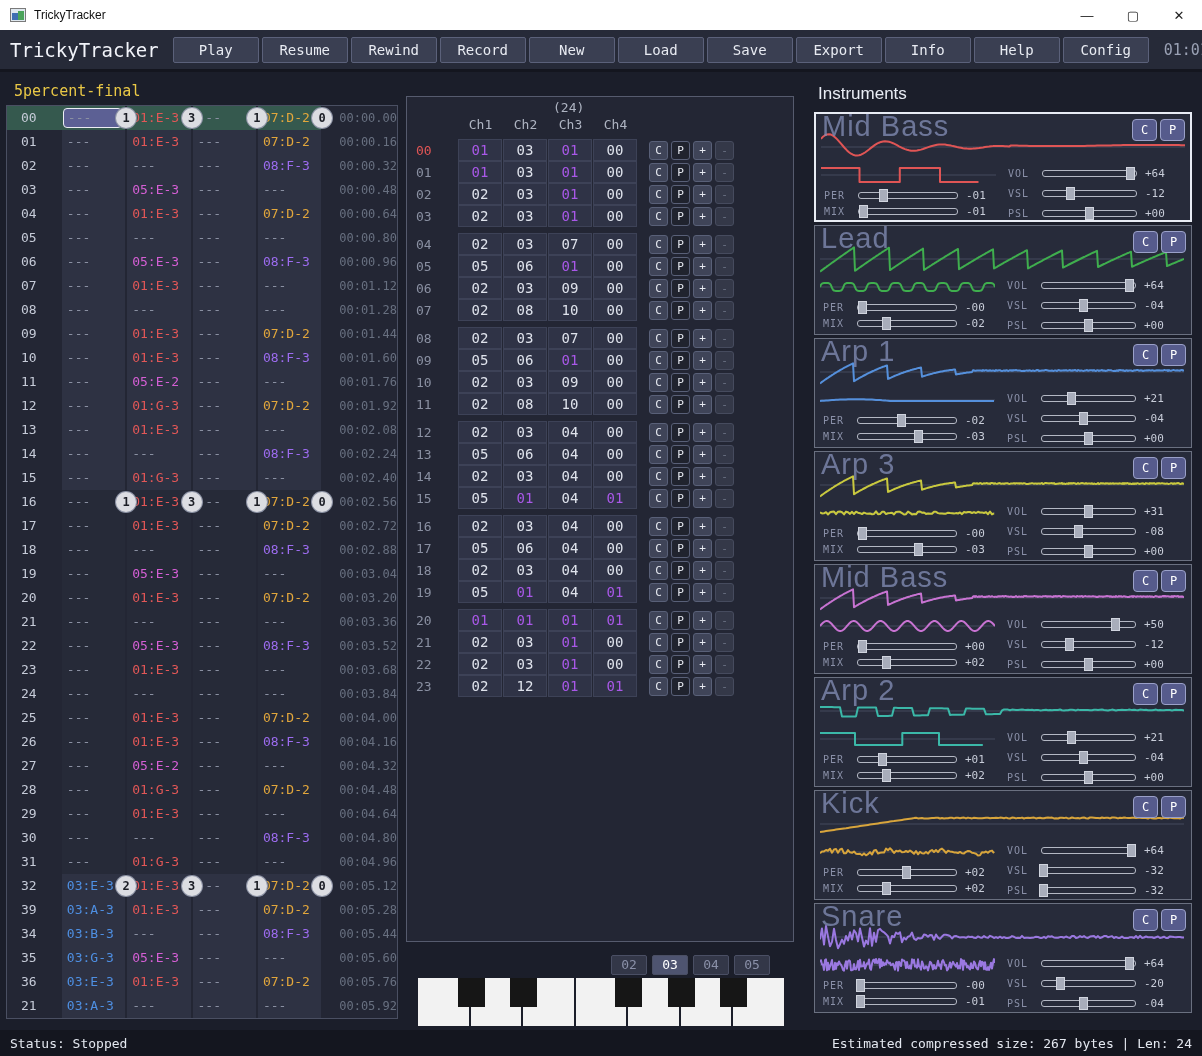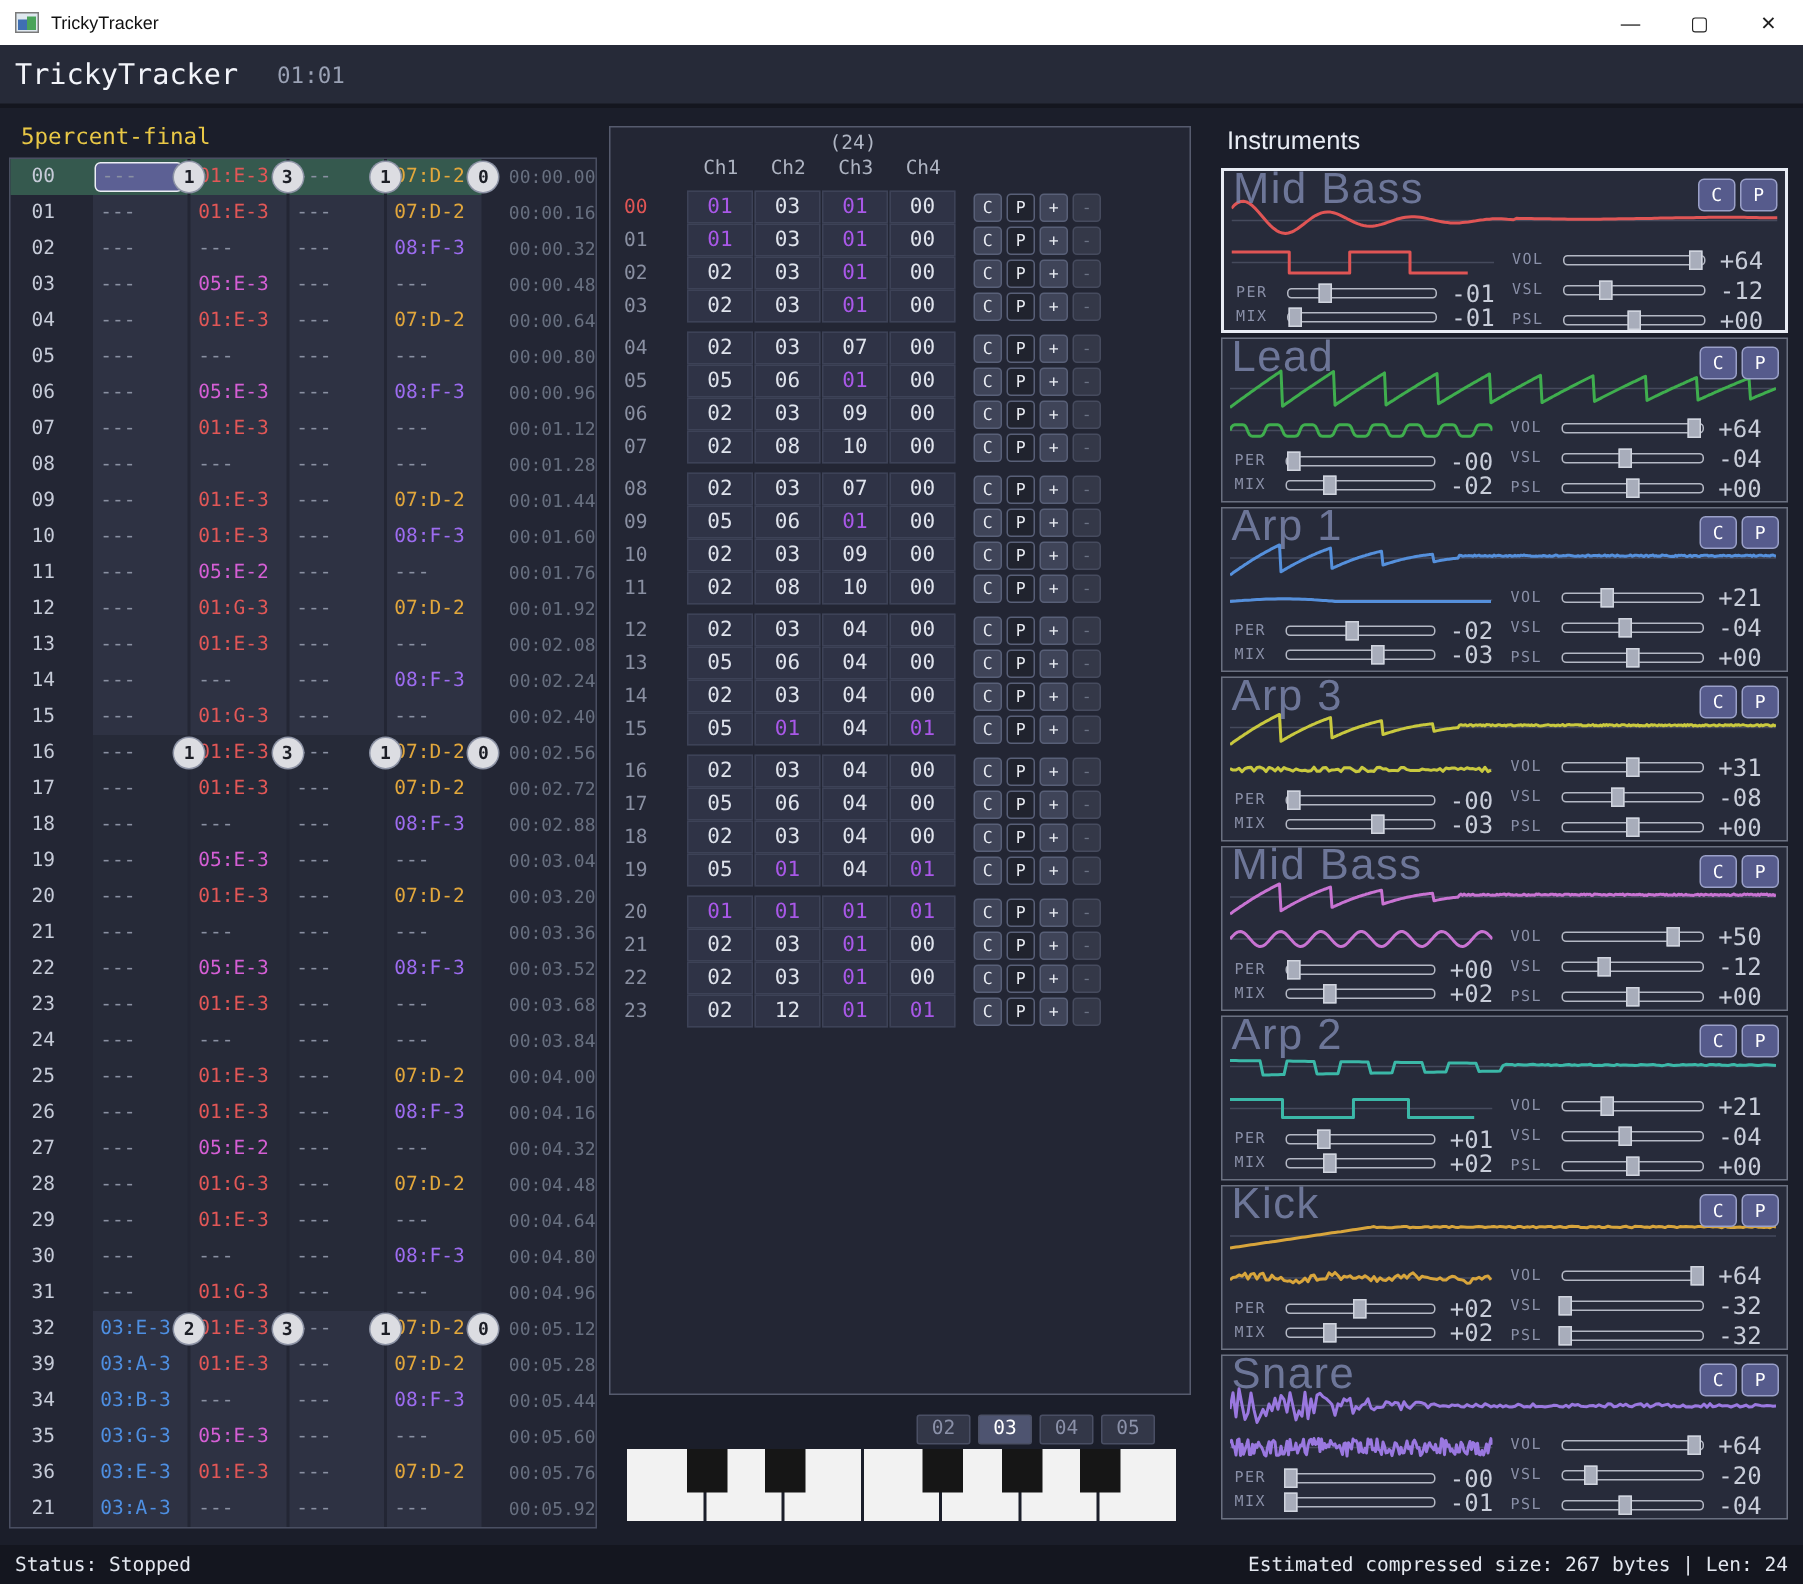--- a/index.html
+++ b/index.html
@@ -39,21 +39,21 @@
   .segB .pcell { background:#262a38; }
   .prow.current .pcell, .prow.current .rn { background:#35594e; }
   .ptime { flex:1; color:#687080; font-size:12px; padding-left:16px; }
   .cursor { position:absolute; left:1px; top:2px; width:59px; height:20px; line-height:18px;
             background:#5c6094; border:1px solid #eceef4; border-radius:4px; padding-left:4px; }
   .badge { position:absolute; right:-11px; top:2px; width:20px; height:20px; border-radius:50%;
            background:#dcdde2; color:#1c1e26; font-weight:bold; font-size:12px; text-align:center;
            line-height:20px; z-index:6; box-shadow:0 0 0 1px #8d93a5; }
 
   
-  .seq-panel { position:absolute; left:406px; top:76px; width:390px; height:952px; }
+  .seq-panel { position:absolute; left:406px; top:88px; width:390px; height:952px; }
   .seq-box { position:absolute; top:8px; left:0; width:388px; height:846px;
              border:1px solid #565b6e; background:#232634; }
   .seq-count { position:absolute; top:3px; left:146px; color:#aeb4c2; font-size:13px; }
   .seq-chrow { position:absolute; top:20px; left:51px; display:flex; }
   .seq-ch { width:45px; text-align:center; color:#aeb4c2; font-size:13px; }
   .seq-rows { position:absolute; top:42px; left:0; right:0; }
   .seq-group { margin-bottom:6px; }
   .seq-row { display:flex; height:22px; align-items:center; margin-left:9px; }
   .seq-rn { width:34px; color:#8a90a2; font-size:13px; margin-right:8px; }
   .seq-rn.cur { color:#e05555; }
@@ -90,21 +90,21 @@
   .cpbtn { width:25px; height:22px; margin-left:3px; background:#565b8c; border:1px solid #9aa0c8;
            border-radius:4px; color:#fff; font-size:12px; text-align:center; line-height:20px; }
   .wave-top { position:absolute; top:18px; left:5px; z-index:1; }
   .wave-bottom { position:absolute; top:48px; left:5px; }
   .srow { position:absolute; height:14px; display:flex; align-items:center; }
   .slabel { width:34px; font-size:10px; color:#8a90a8; letter-spacing:1px; }
   .strack { position:relative; width:100px; height:7px; border:1px solid #b4b8c4; border-radius:3px; }
   .strack.rt { width:95px; }
   .sthumb { position:absolute; top:-4px; width:9px; height:13px; background:#a8adbb;
             border:1px solid #d0d4de; }
-  .sval { margin-left:8px; font-size:16px; color:#c8cdd9; width:32px; text-align:center; }
+  .sval { margin-left:8px; font-size:11px; color:#c8cdd9; width:32px; text-align:left; }
 
   
   .statusbar { position:absolute; left:0; right:0; bottom:0; height:26px; background:#14161f;
                color:#e4e8f0; font-size:13px; display:flex; align-items:center; }
   .sb-left { margin-left:10px; }
   .sb-center { position:absolute; left:0; right:0; text-align:center; }
   .sb-right { margin-left:auto; margin-right:10px; z-index:2; background:#14161f; }
 </style>
 </head>
 <body>
@@ -114,20 +114,33 @@
   <span class="win-title">TrickyTracker</span>
   <div class="win-controls">
     <div class="wc">—</div>
     <div class="wc">▢</div>
     <div class="wc">✕</div>
   </div>
 </div>
 
 <div class="toolbar">
   <span class="brand">TrickyTracker</span>
+  <div class="tbtns">
+      <div class="tbtn">Play</div>
+      <div class="tbtn">Resume</div>
+      <div class="tbtn">Rewind</div>
+      <div class="tbtn">Record</div>
+      <div class="tbtn">New</div>
+      <div class="tbtn">Load</div>
+      <div class="tbtn">Save</div>
+      <div class="tbtn">Export</div>
+      <div class="tbtn">Info</div>
+      <div class="tbtn">Help</div>
+      <div class="tbtn">Config</div>
+    </div>
   <span class="clock">01:01</span>
 </div>
 
 <div class="pattern-panel">
   <div class="pattern-title">5percent-final</div>
   <div class="pattern-grid">
       <div class="prow segA current">
         <div class="rn">00</div>
         <div class="pcell">
           <div class="cursor" style="color: rgb(138, 144, 162);">---</div>

